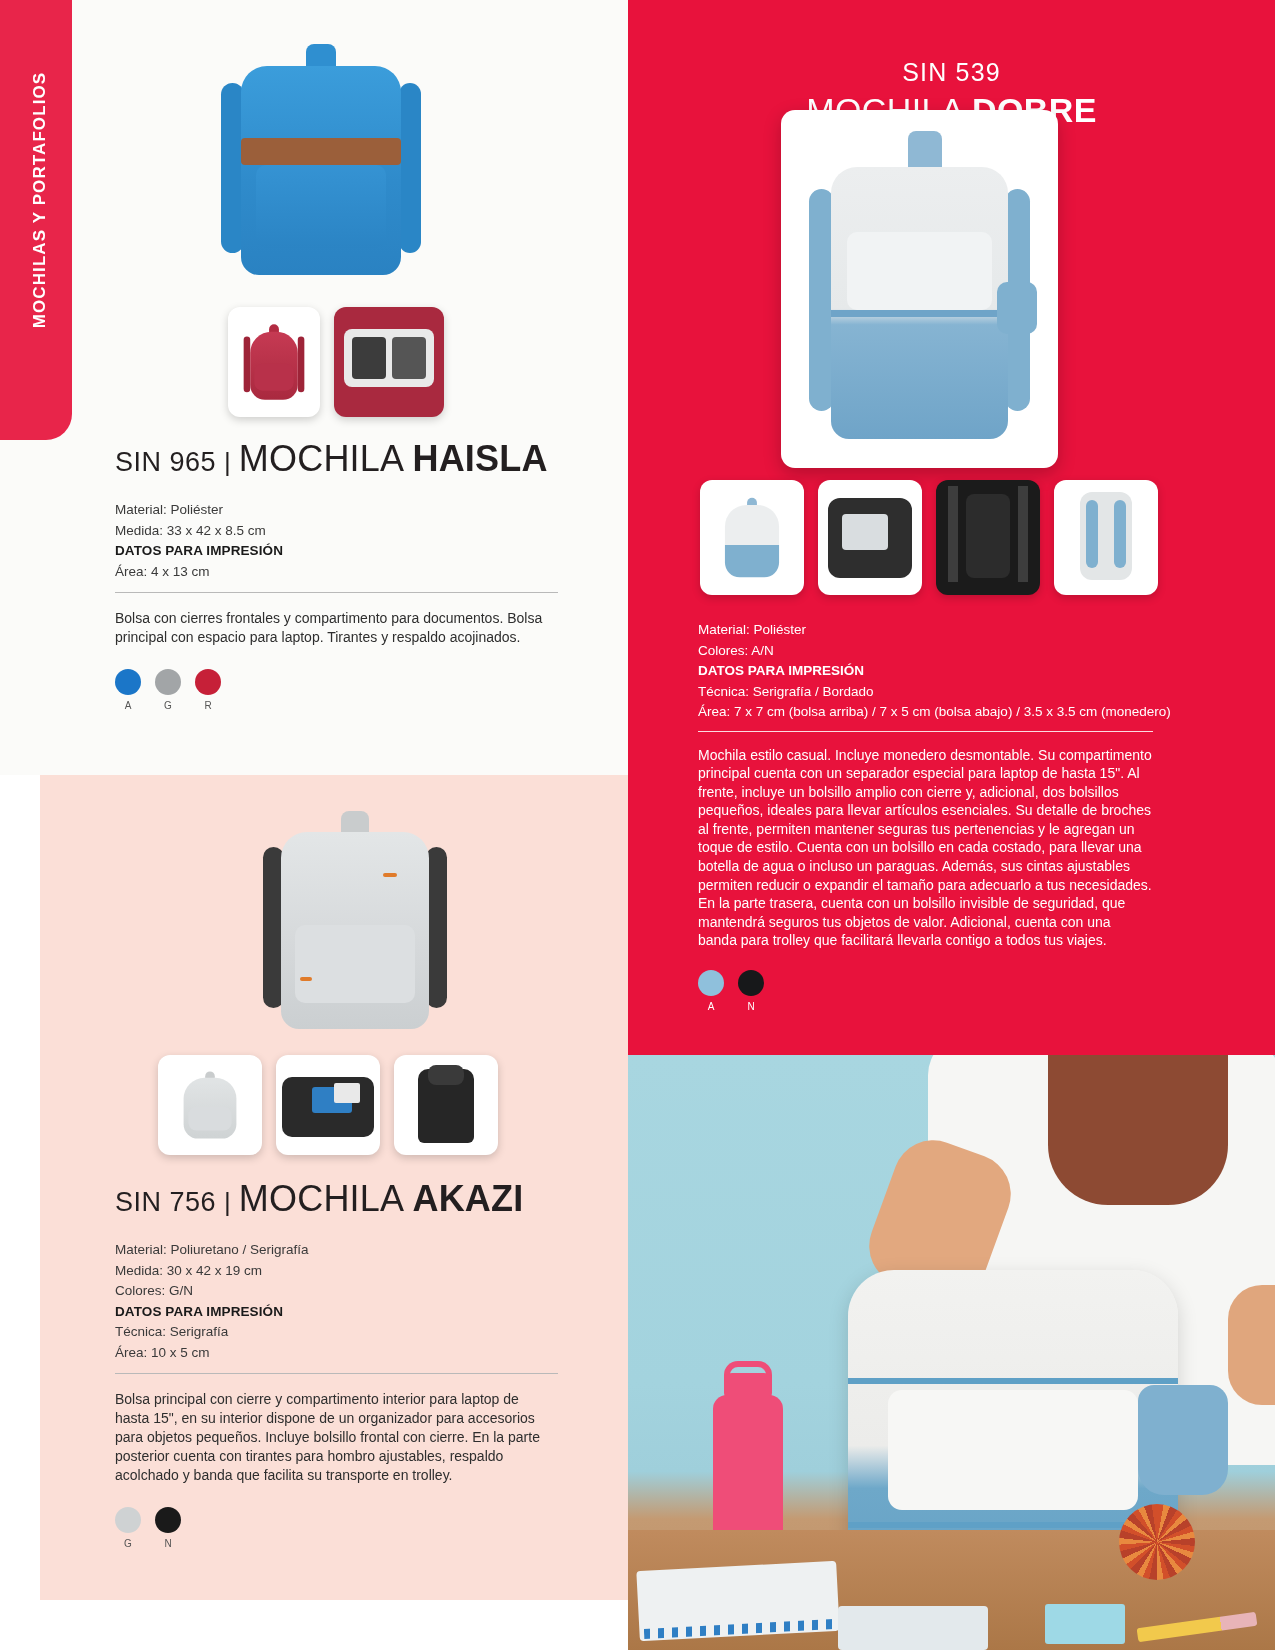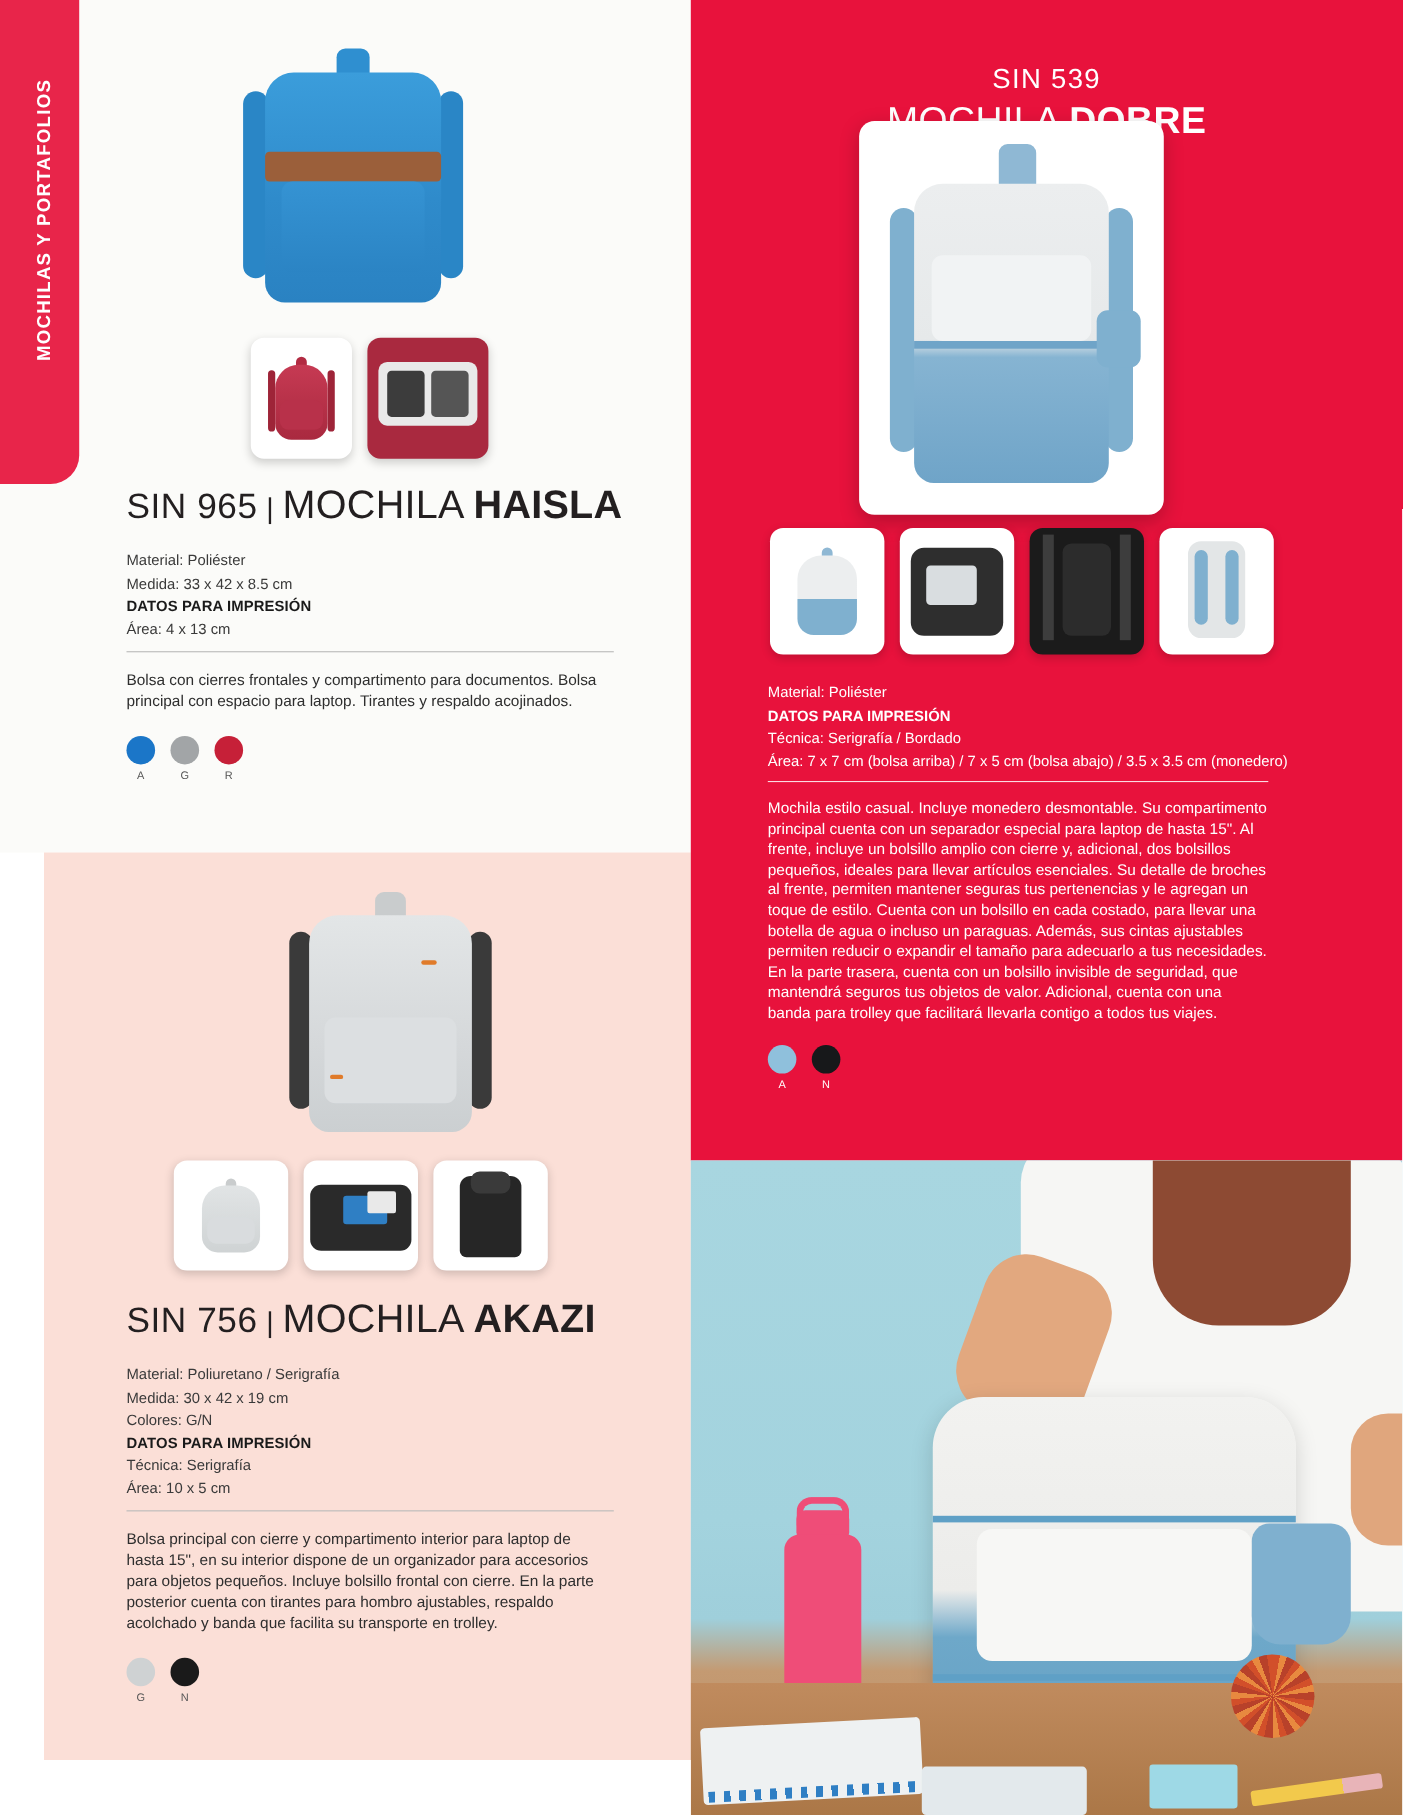--- a/index.html
+++ b/index.html
@@ -73,21 +73,21 @@
   
   .thumb {
     background:#ffffff; border-radius: 12px;
     box-shadow: 0 3px 9px rgba(0,0,0,0.18);
     position: relative; overflow: hidden;
   }
   .thumb-row { position:absolute; display:flex; gap:14px; }
 
   
   .title-line { display:flex; align-items:baseline; gap:8px; }
-  .sku { font-size: 32px; color:#231f20; font-weight: 300; letter-spacing:0.5px; }
+  .sku { font-size: 27px; color:#231f20; font-weight: 300; letter-spacing:0.5px; }
   .sep { font-size: 26px; color:#231f20; font-weight:300; }
   .pname { font-size: 36px; color:#231f20; font-weight: 400; letter-spacing:0.2px;}
   .pname b { font-weight: 800; }
 
   .spec { font-size: 13.5px; color:#3a3a3a; line-height: 20.5px; }
   .spec.bold { font-weight: bold; color:#1a1a1a; letter-spacing:0.1px;}
   .rule { height:1px; background:#b9b9b9; margin:10px 0 16px 0; }
   .desc { font-size: 14px; color:#2e2e2e; line-height: 19px; }
 
   
@@ -357,20 +357,21 @@
       </div>
       <div class="thumb" style="width:104px; height:115px;">
         <div style="position:absolute;left:26px;top:12px;width:52px;height:88px;background:#e3e6e7;border-radius:12px;"></div>
         <div style="position:absolute;left:32px;top:20px;width:12px;height:68px;background:#7fb0cf;border-radius:6px;"></div>
         <div style="position:absolute;right:32px;top:20px;width:12px;height:68px;background:#7fb0cf;border-radius:6px;"></div>
       </div>
     </div>
 
     <div style="position:absolute; left:70px; top:620px; width:490px;">
       <div class="r-spec">Material: Poliéster</div>
+      <div class="r-spec">Colores: A/N</div>
       <div class="r-spec bold">DATOS PARA IMPRESIÓN</div>
       <div class="r-spec">Técnica: Serigrafía / Bordado</div>
       <div class="r-spec" style="white-space:nowrap;">Área: 7 x 7 cm (bolsa arriba) / 7 x 5 cm (bolsa abajo) / 3.5 x 3.5 cm (monedero)</div>
       <div class="r-rule" style="width:455px;"></div>
       <div class="r-desc" style="width:455px;">Mochila estilo casual. Incluye monedero desmontable. Su compartimento principal cuenta con un separador especial para laptop de hasta 15". Al frente, incluye un bolsillo amplio con cierre y, adicional, dos bolsillos pequeños, ideales para llevar artículos esenciales. Su detalle de broches al frente, permiten mantener seguras tus pertenencias y le agregan un toque de estilo. Cuenta con un bolsillo en cada costado, para llevar una botella de agua o incluso un paraguas. Además, sus cintas ajustables permiten reducir o expandir el tamaño para adecuarlo a tus necesidades. En la parte trasera, cuenta con un bolsillo invisible de seguridad, que mantendrá seguros tus objetos de valor. Adicional, cuenta con una banda para trolley que facilitará llevarla contigo a todos tus viajes.</div>
       <div class="sw-row" style="margin-top:20px;">
         <div class="sw-group">
           <div class="sw" style="background:#8fc0dc;"></div>
           <div class="sw-lbl white">A</div>
         </div>

